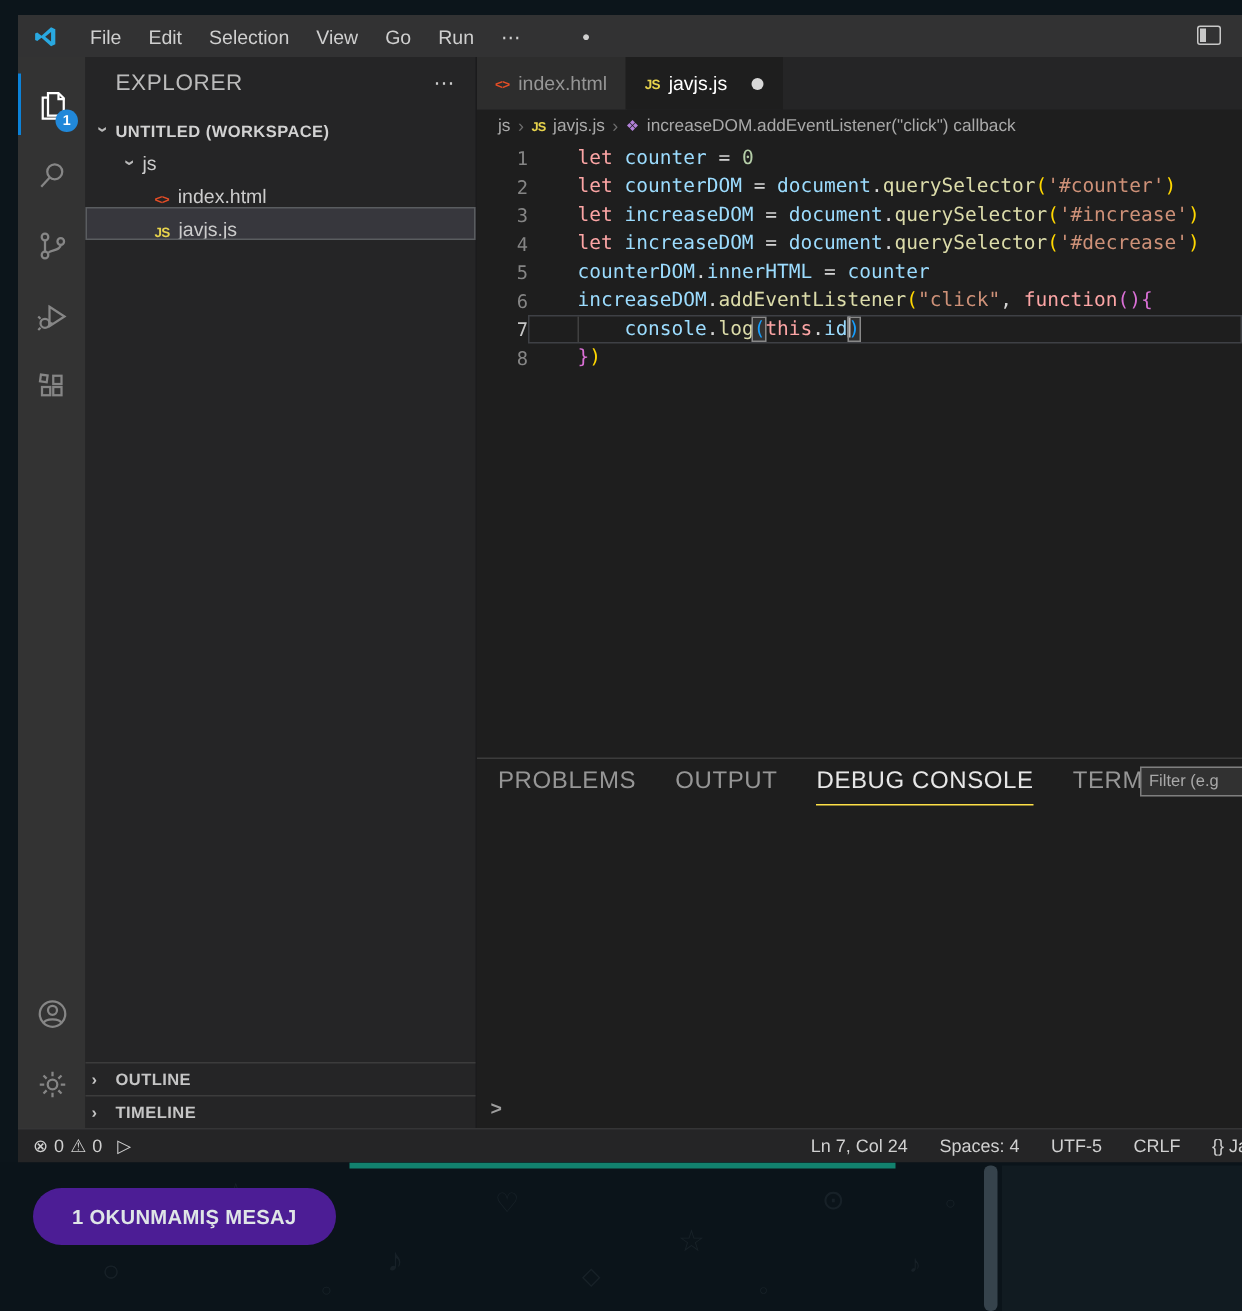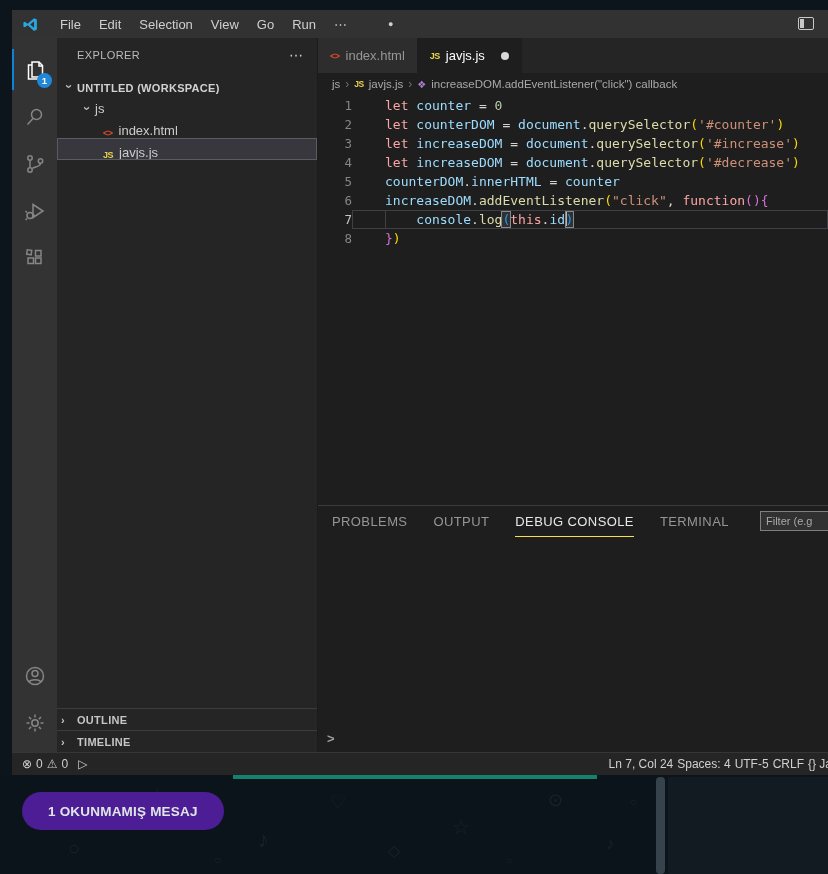--- a/index.html
+++ b/index.html
@@ -30,21 +30,21 @@
   .ab-item.active{color:#ffffff}
   .ab-item.active::before{content:"";position:absolute;left:0;top:3px;bottom:3px;width:2px;background:#0c82d8}
   .ab-item svg{width:24px;height:24px;stroke:currentColor;fill:none;stroke-width:1.5}
   .ab-badge{position:absolute;right:5px;bottom:5px;min-width:15px;height:15px;border-radius:8px;background:#2188d9;
             color:#fff;font-size:9.5px;font-weight:bold;display:flex;align-items:center;justify-content:center;padding:0 3px}
   .ab-bottom{margin-top:auto;margin-bottom:6px;display:flex;flex-direction:column;align-items:center}
 
   
   .sidebar{width:261px;background:#252526;flex:none;display:flex;flex-direction:column;border-right:1px solid #1b1b1c}
   .sb-header{height:34px;display:flex;align-items:center;padding:0 14px 0 20px;flex:none}
-  .sb-header .ttl{font-size:11px;color:#bbbbbb;letter-spacing:.4px}
+  .sb-header .ttl{font-size:15px;color:#bbbbbb;letter-spacing:.4px}
   .sb-header .more{margin-left:auto;color:#cccccc;font-size:14px;cursor:pointer}
   .row{height:22px;display:flex;align-items:flex-end;font-size:13px;color:#cccccc;cursor:pointer;position:relative;flex:none}
   .row .chev{display:inline-block;color:#b9b9b9;font-size:13px;font-weight:bold;width:16px;text-align:center;flex:none}
   .chev.down{transform:rotate(90deg)}
   .ws-row{font-weight:bold;font-size:11px;letter-spacing:.3px;color:#d2d2d2;padding-left:4px}
   .folder-row{padding-left:22px}
   .file-row{padding-left:46px;gap:6px}
   .file-row.selected{background:#37373d;outline:1px solid #5a5d60;outline-offset:-1px}
   .ficon{font-weight:bold;font-size:9px;letter-spacing:-.5px;flex:none}
   .ficon.html{color:#e44d26}
@@ -75,32 +75,32 @@
   .current .lc{outline:1px solid #3e4045;outline-offset:-1px}
   .current .lc::before{content:"";position:absolute;left:33px;top:1px;bottom:1px;border-left:1px solid #404040}
   .kw{color:#fca5a5}.vr{color:#9cdcfe}.fn{color:#dcdcaa}.str{color:#ce9178}.num{color:#b5cea8}.pl{color:#d4d4d4}
   .b1{color:#ffd700}.b2{color:#da70d6}.b3{color:#179fff}
   .match{border:1px solid #888888;background:rgba(120,120,120,.22);margin:-1px -1px;padding:0}
   .caret{display:inline-block;width:1.5px;height:15px;background:#cdcdcd;vertical-align:-2px;margin:0 -1px 0 0}
 
   
   .panel{height:247px;flex:none;border-top:1px solid #3c3c3c;position:relative;background:#1e1e1e}
   .panel-tabs{height:31px;display:flex;align-items:center;gap:26px;padding-left:14px}
-  .panel-tab{font-size:13px;letter-spacing:.4px;color:#969696;cursor:pointer;height:100%;display:flex;align-items:center;border-bottom:1px solid transparent}
+  .panel-tab{font-size:16px;letter-spacing:.4px;color:#969696;cursor:pointer;height:100%;display:flex;align-items:center;border-bottom:1px solid transparent}
   .panel-tab.active{color:#e7e7e7;border-bottom:1px solid #fde047}
   .filter-box{position:absolute;right:-6px;top:5px;width:74px;height:20px;background:#313131;border:1px solid #7f7f7f;
               color:#a9a9a9;font-size:11px;line-height:18px;padding:0 5px;white-space:nowrap;overflow:hidden}
   .repl-prompt{position:absolute;left:9px;bottom:6px;color:#9d9d9d;font-size:13px;font-weight:bold}
 
   
   .statusbar{height:23px;flex:none;background:#252526;border-top:1px solid #353536;display:flex;align-items:center;
              color:#d0d0d0;font-size:12px;padding:0 0 0 10px;overflow:hidden;white-space:nowrap}
   .sb-item{display:flex;align-items:center;gap:4px;margin-right:10px;cursor:pointer}
   .sb-ic{font-size:12px}
-  .sb-right{margin-left:auto;display:flex;gap:4px}
+  .sb-right{margin-left:auto;display:flex;gap:21px}
   .sb-right .sb-item{margin-right:0}
   .sb-right .sb-item:last-child{margin-right:-4px}
 
   
   #wa-strip{position:absolute;left:0;top:775px;width:828px;height:99px;background:#0b141a;overflow:hidden}
   .teal-line{position:absolute;left:233px;top:0;width:364px;height:4px;background:#12826e}
   .wa-doodle{position:absolute;color:#8696a0;opacity:.10;pointer-events:none}
   .unread-pill{position:absolute;left:22px;top:17px;height:38px;background:#4c1d95;color:#dfe5e7;font-weight:bold;
                font-size:13.5px;letter-spacing:.2px;border-radius:20px;display:flex;align-items:center;padding:0 26px;cursor:pointer}
   .wa-scrollbar{position:absolute;left:656px;top:2px;width:9px;height:97px;background:#36434c;border-radius:4px}

